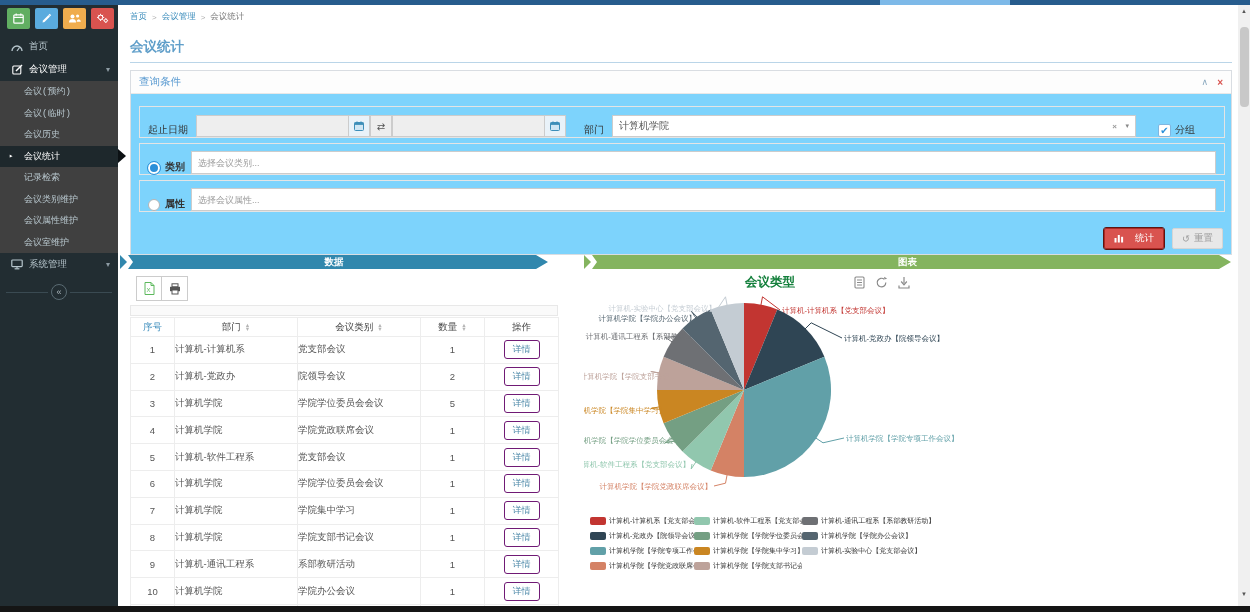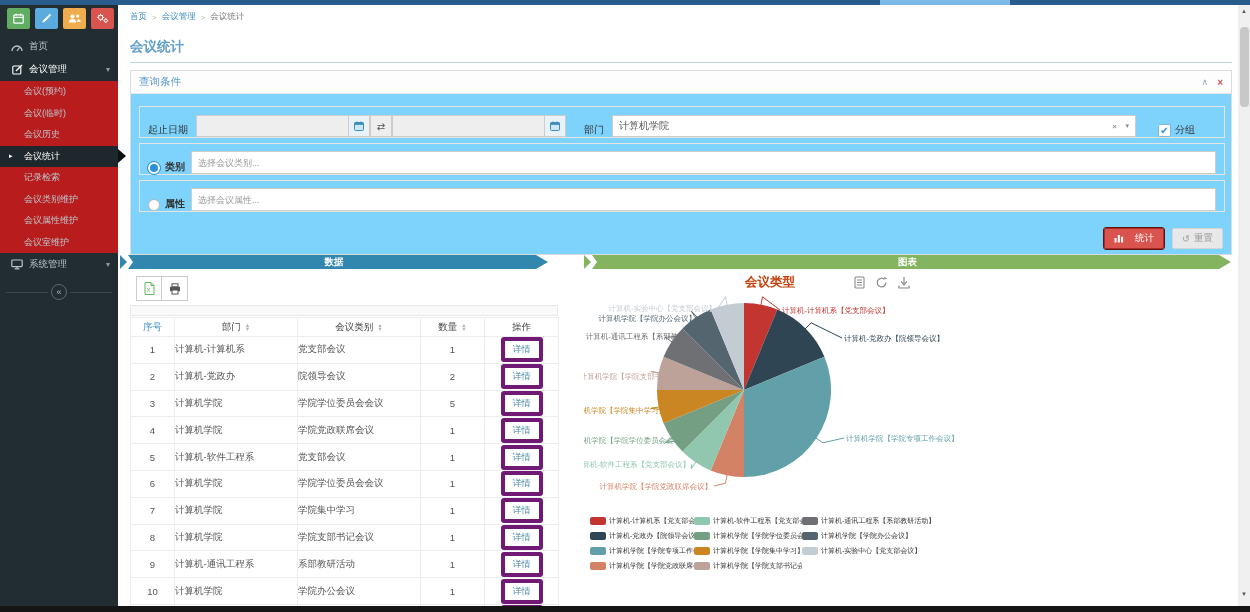--- a/index.html
+++ b/index.html
@@ -14,21 +14,21 @@
   .topstrip-light { position:absolute; left:880px; top:0; width:130px; height:5px; background:#7db9e8; z-index:41; }
   
   .sidebar { position:absolute; left:0; top:5px; width:118px; height:607px; background:#222d32; z-index:10; }
   .quick-row { display:flex; gap:5px; padding:3px 0 0 7px; }
   .quick-btn { width:23px; height:21px; border-radius:2px; display:flex; align-items:center; justify-content:center; color:#fff; cursor:pointer; }
   .menu { margin-top:6px; }
   .menu-item { height:23px; display:flex; align-items:center; padding:0 8px 0 10px; color:#b8c7ce; font-size:9.5px; cursor:pointer; }
   .menu-item .mi-icon { width:14px; margin-right:5px; display:flex; align-items:center; justify-content:center; color:#b8c7ce; }
   .menu-item .chev { margin-left:auto; font-size:8px; color:#8d9ba3; }
   .menu-item.parent-active { color:#fff; }
-  .submenu { background:#b91c1c; }
+  .submenu { background:#404040;font-family:Liberation Mono, monospace; }
   .sub-item { position:relative; height:21.5px; display:flex; align-items:center; padding-left:24px; color:#b8c7ce; font-size:9px; cursor:pointer; }
   .sub-item.active { background:#1e282c; color:#fff; }
   .sub-item .marker { position:absolute; left:9px; font-size:7px; color:#fff; }
   .sub-item .notch { position:absolute; right:-8px; top:50%; margin-top:-7px; width:0; height:0;
     border-top:7px solid transparent; border-bottom:7px solid transparent; border-left:8px solid #0c1114; }
   .side-divider { display:flex; align-items:center; margin:8px 6px 0 6px; }
   .side-divider .line { flex:1; height:1px; background:#3a4a52; }
   .collapse-btn { width:16px; height:16px; border:1px solid #5a6b73; border-radius:50%; color:#aeb9bf;
     display:flex; align-items:center; justify-content:center; font-size:9px; line-height:1; cursor:pointer; margin:0 3px; }
   
@@ -84,24 +84,24 @@
   .tool-btn { width:26px; height:25px; border:1px solid #ccc; background:#fff; display:flex; align-items:center; justify-content:center; cursor:pointer; }
   .tool-btn + .tool-btn { border-left:none; }
   .table-strip { position:absolute; left:12px; top:300px; width:428px; height:11px; background:#fafafa; border:1px solid #e8e8e8; }
   .dtable { position:absolute; left:12px; top:312px; width:428px; border-collapse:collapse; table-layout:fixed; }
   .dtable th, .dtable td { border:1px solid #ededed; font-weight:normal; font-size:9.5px; color:#444; height:19px; text-align:center; overflow:hidden; white-space:nowrap; }
   .dtable td { height:26.8px; color:#555; }
   .dtable th.c-no { color:#3c8dbc; }
   .dtable .al { text-align:left; }
   .sort { display:inline-flex; flex-direction:column; margin-left:4px; vertical-align:middle; line-height:0; }
   .sort span { font-size:5.5px; color:#b5b5b5; line-height:4px; }
-  .btn-detail { border:4px solid #701a75; color:#4c88a8; background:#fff; font-size:9px; padding:2px 8px; border-radius:3px; cursor:pointer; font-family:Liberation Mono, monospace; }
+  .btn-detail { border:1px solid #701a75; color:#4c88a8; background:#fff; font-size:9px; padding:2px 8px; border-radius:3px; cursor:pointer; font-family:Liberation Mono, monospace; }
   
   .chart-panel { position:absolute; left:466px; top:265px; width:648px; height:341px; background:#fff; overflow:hidden; }
-  .chart-title { position:absolute; left:86px; top:4px; width:200px; text-align:center; font-size:12.5px; font-weight:bold; color:#c2410c; }
+  .chart-title { position:absolute; left:86px; top:4px; width:200px; text-align:center; font-size:12.5px; font-weight:bold; color:#15803d; }
   .chart-toolbox { position:absolute; left:270px; top:6px; display:flex; gap:10px; color:#8a8a8a; }
   .tb-icon { cursor:pointer; display:flex; align-items:center; }
   .pie-svg { position:absolute; left:0; top:18px; }
   .legend { position:absolute; left:6px; top:243px; display:grid; grid-auto-flow:column; grid-template-rows:repeat(4,15px); grid-template-columns:104px 108px auto; }
   .legend-item { display:flex; align-items:center; gap:3px; font-size:7px; color:#333; cursor:pointer; white-space:nowrap; overflow:hidden; }
   .legend-chip { width:16px; height:8px; border-radius:2px; flex:0 0 auto; }
   
   .scrollbar { position:absolute; right:0; top:5px; width:12px; height:601px; background:#f0f0f0; z-index:45; }
   .sb-arrow { position:absolute; left:0; width:12px; height:12px; color:#555; font-size:6px; display:flex; align-items:center; justify-content:center; }
   .sb-up { top:0; } .sb-down { bottom:6px; }

